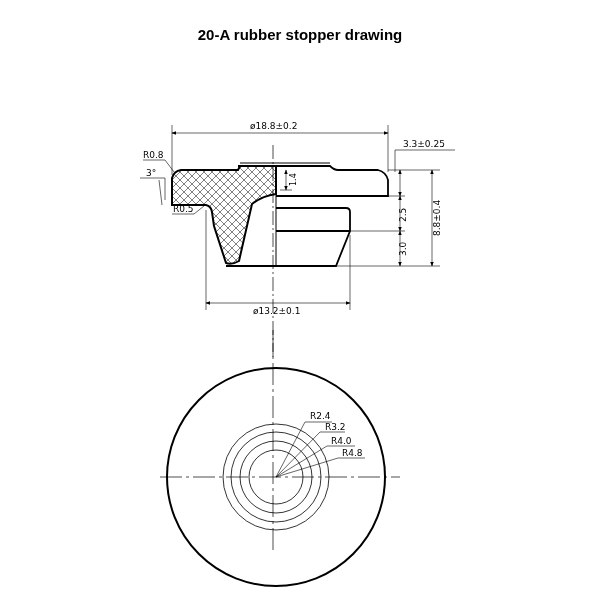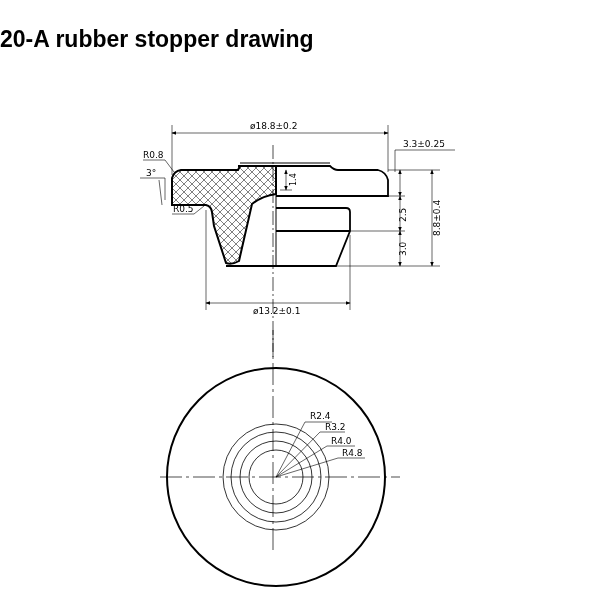--- a/index.html
+++ b/index.html
@@ -1,17 +1,17 @@
 <!DOCTYPE html>
 <html><head>
 <meta charset="utf-8">
 <style>
   html, body { margin:0; padding:0; background:#ffffff; }
   body { width:600px; height:600px; position:relative; overflow:hidden; font-family:"Liberation Sans", sans-serif; }
-  #title { position:absolute; left:0; top:26px; width:600px; text-align:left; font-size:23px; font-weight:bold; color:#000; letter-spacing:0px; }
+  #title { position:absolute; left:0; top:26px; width:600px; text-align:center; font-size:15px; font-weight:bold; color:#000; letter-spacing:0px; }
   svg { position:absolute; left:0; top:0; }
   .dim { font-family:"DejaVu Sans", sans-serif; font-size:9px; fill:#000; }
 </style>
 </head>
 <body>
 
 <div id="title">20-A rubber stopper drawing</div>
 
 <svg width="600" height="600" viewBox="0 0 600 600">
   <defs>

